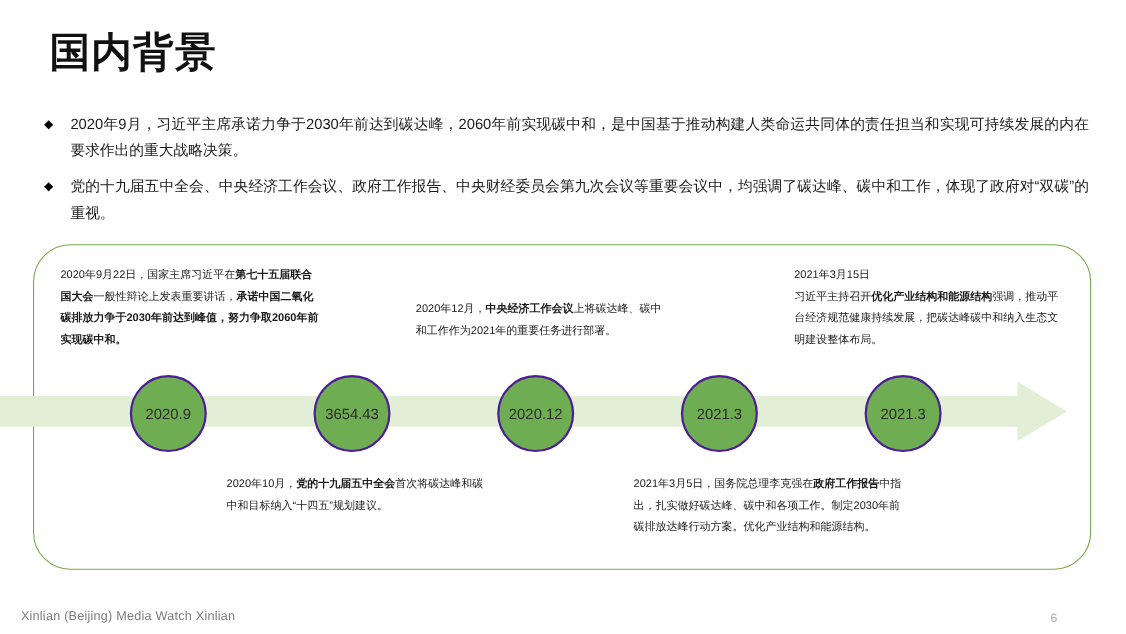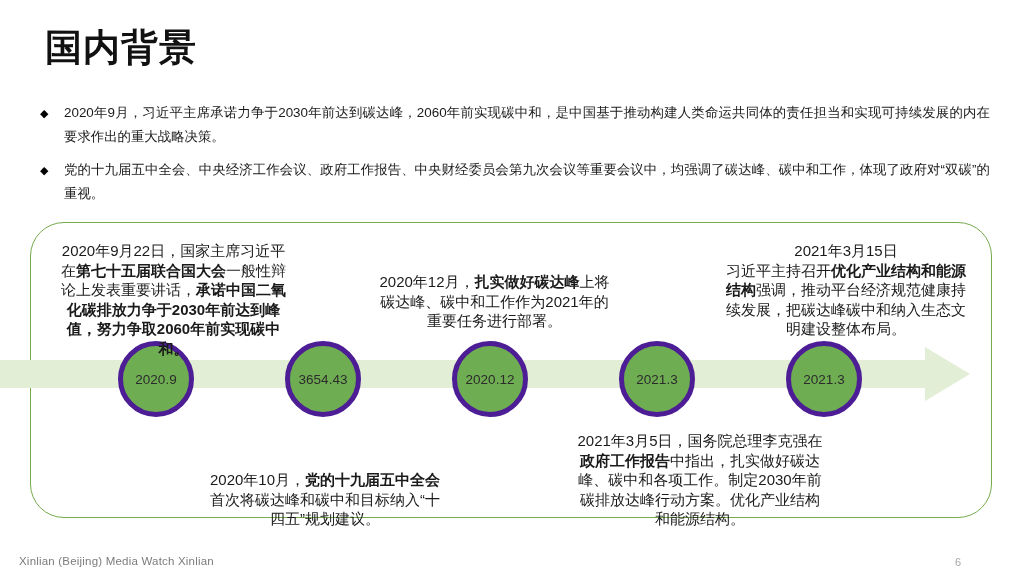--- a/index.html
+++ b/index.html
@@ -97,37 +97,37 @@
     border-left: 45px solid #e2eed5;
   }
 
   
   .milestone-circle {
     position: absolute;
     width: 66px;
     height: 66px;
     border-radius: 50%;
     background: #6fad52;
-    border: 5px solid #4c1d95;
+    border: 2px solid #4c1d95;
     box-sizing: content-box;
     display: flex;
     align-items: center;
     justify-content: center;
     color: #2c2c2c;
     font-size: 13.5px;
     top: 341px;
   }
 
   
   .tl-text {
     position: absolute;
-    font-size: 15px;
+    font-size: 10px;
     line-height: 19.5px;
     color: #1a1a1a;
-    text-align: center;
+    text-align: left;
   }
   .tl-text b { font-weight: bold; }
 
   
   #footer-company {
     position: absolute;
     left: 19px;
     top: 555px;
     font-size: 11.5px;
     color: #7c7c7c;
@@ -175,22 +175,22 @@
 </div>
 <div class="milestone-circle" style="left:619px">
   <span>2021.3</span>
 </div>
 <div class="milestone-circle" style="left:786px">
   <span>2021.3</span>
 </div>
 
 <div class="tl-text" style="left:55px; top:241px; width:237px;">2020年9月22日，国家主席习近平在<b>第七十五届联合国大会</b>一般性辩论上发表重要讲话，<b>承诺中国二氧化碳排放力争于2030年前达到峰值，努力争取2060年前实现碳中和。</b></div>
 
-<div class="tl-text" style="left:206px; top:431px; width:238px;margin-top:39px;">2020年10月，<b>党的十九届五中全会</b>首次将碳达峰和碳中和目标纳入“十四五”规划建议。</div>
+<div class="tl-text" style="left:206px; top:431px; width:238px;">2020年10月，<b>党的十九届五中全会</b>首次将碳达峰和碳中和目标纳入“十四五”规划建议。</div>
 
-<div class="tl-text" style="left:378px; top:272px; width:233px;">2020年12月，<b>扎实做好碳达峰</b>上将碳达峰、碳中和工作作为2021年的重要任务进行部署。</div>
+<div class="tl-text" style="left:378px; top:272px; width:233px;">2020年12月，<b>中央经济工作会议</b>上将碳达峰、碳中和工作作为2021年的重要任务进行部署。</div>
 
 <div class="tl-text" style="left:576px; top:431px; width:248px;">2021年3月5日，国务院总理李克强在<b>政府工作报告</b>中指出，扎实做好碳达峰、碳中和各项工作。制定2030年前碳排放达峰行动方案。优化产业结构和能源结构。</div>
 
 <div class="tl-text" style="left:722px; top:241px; width:248px;">2021年3月15日<br>习近平主持召开<b>优化产业结构和能源结构</b>强调，推动平台经济规范健康持续发展，把碳达峰碳中和纳入生态文明建设整体布局。</div>
 
 <div id="footer-company">Xinlian (Beijing) Media Watch Xinlian</div>
 <div id="footer-pagenum">6</div>
 
 </body></html>

